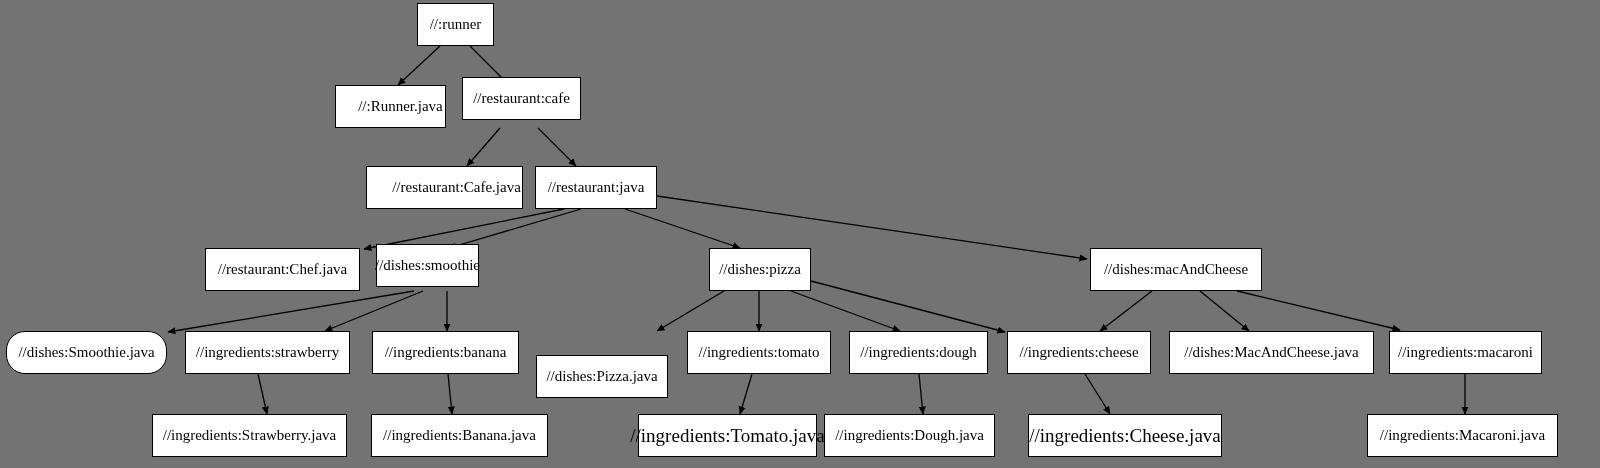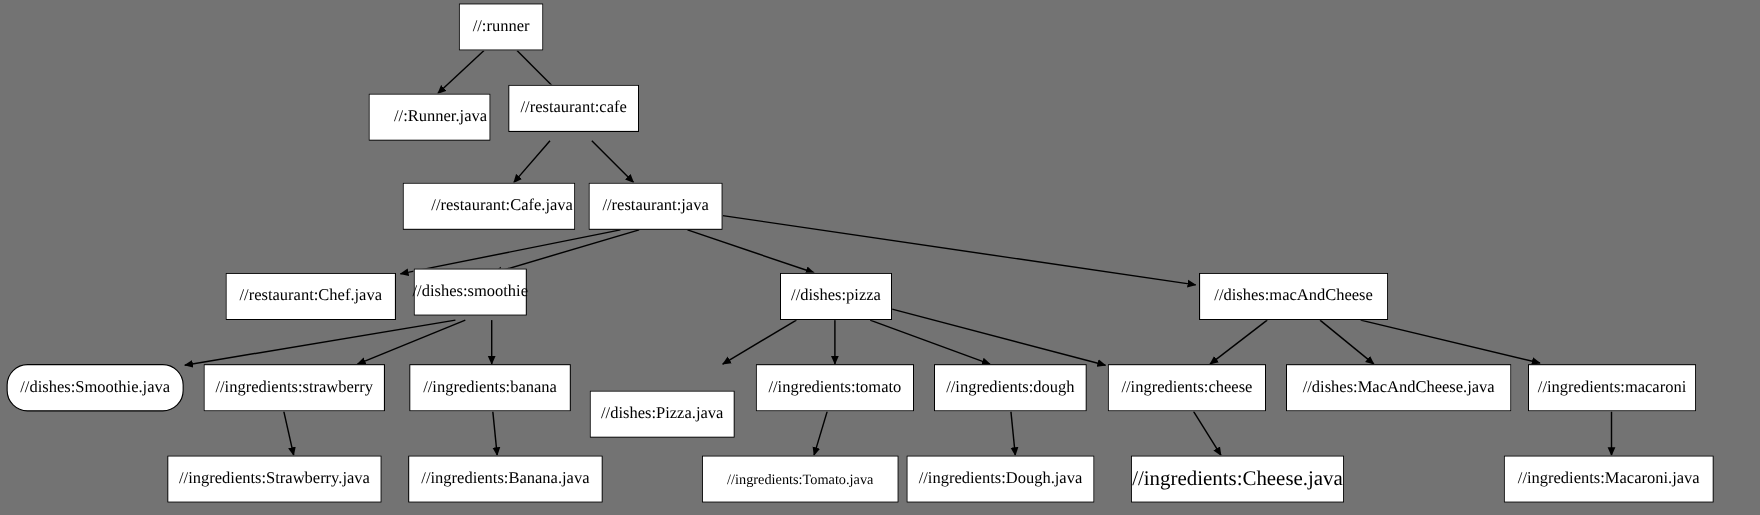--- a/index.html
+++ b/index.html
@@ -126,21 +126,21 @@
     </div>
     <div class="graph-node" style="left: 1389px; top: 331px; width: 153px; height: 43px; background: rgb(255, 255, 255); border-color: rgb(0, 0, 0); font-size: 15px;">
       <span>//ingredients:macaroni</span>
     </div>
     <div class="graph-node" style="left: 152px; top: 414px; width: 195px; height: 43px; background: rgb(255, 255, 255); border-color: rgb(0, 0, 0); font-size: 15px;">
       <span>//ingredients:Strawberry.java</span>
     </div>
     <div class="graph-node" style="left: 371px; top: 414px; width: 177px; height: 43px; background: rgb(255, 255, 255); border-color: rgb(0, 0, 0); font-size: 15px;">
       <span>//ingredients:Banana.java</span>
     </div>
-    <div class="graph-node" style="left: 638px; top: 414px; width: 179px; height: 43px; background: rgb(255, 255, 255); border-color: rgb(0, 0, 0); font-size: 13px;">
+    <div class="graph-node" style="left: 638px; top: 414px; width: 179px; height: 43px; background: rgb(255, 255, 255); border-color: rgb(0, 0, 0); font-size: 19px;">
       <span>//ingredients:Tomato.java</span>
     </div>
     <div class="graph-node" style="left: 824px; top: 414px; width: 171px; height: 43px; background: rgb(255, 255, 255); border-color: rgb(0, 0, 0); font-size: 15px;">
       <span>//ingredients:Dough.java</span>
     </div>
     <div class="graph-node" style="left: 1028px; top: 414px; width: 194px; height: 43px; background: rgb(255, 255, 255); border-color: rgb(0, 0, 0); font-size: 19px;">
       <span>//ingredients:Cheese.java</span>
     </div>
     <div class="graph-node" style="left: 1367px; top: 414px; width: 191px; height: 43px; background: rgb(255, 255, 255); border-color: rgb(0, 0, 0); font-size: 15px;">
       <span>//ingredients:Macaroni.java</span>

